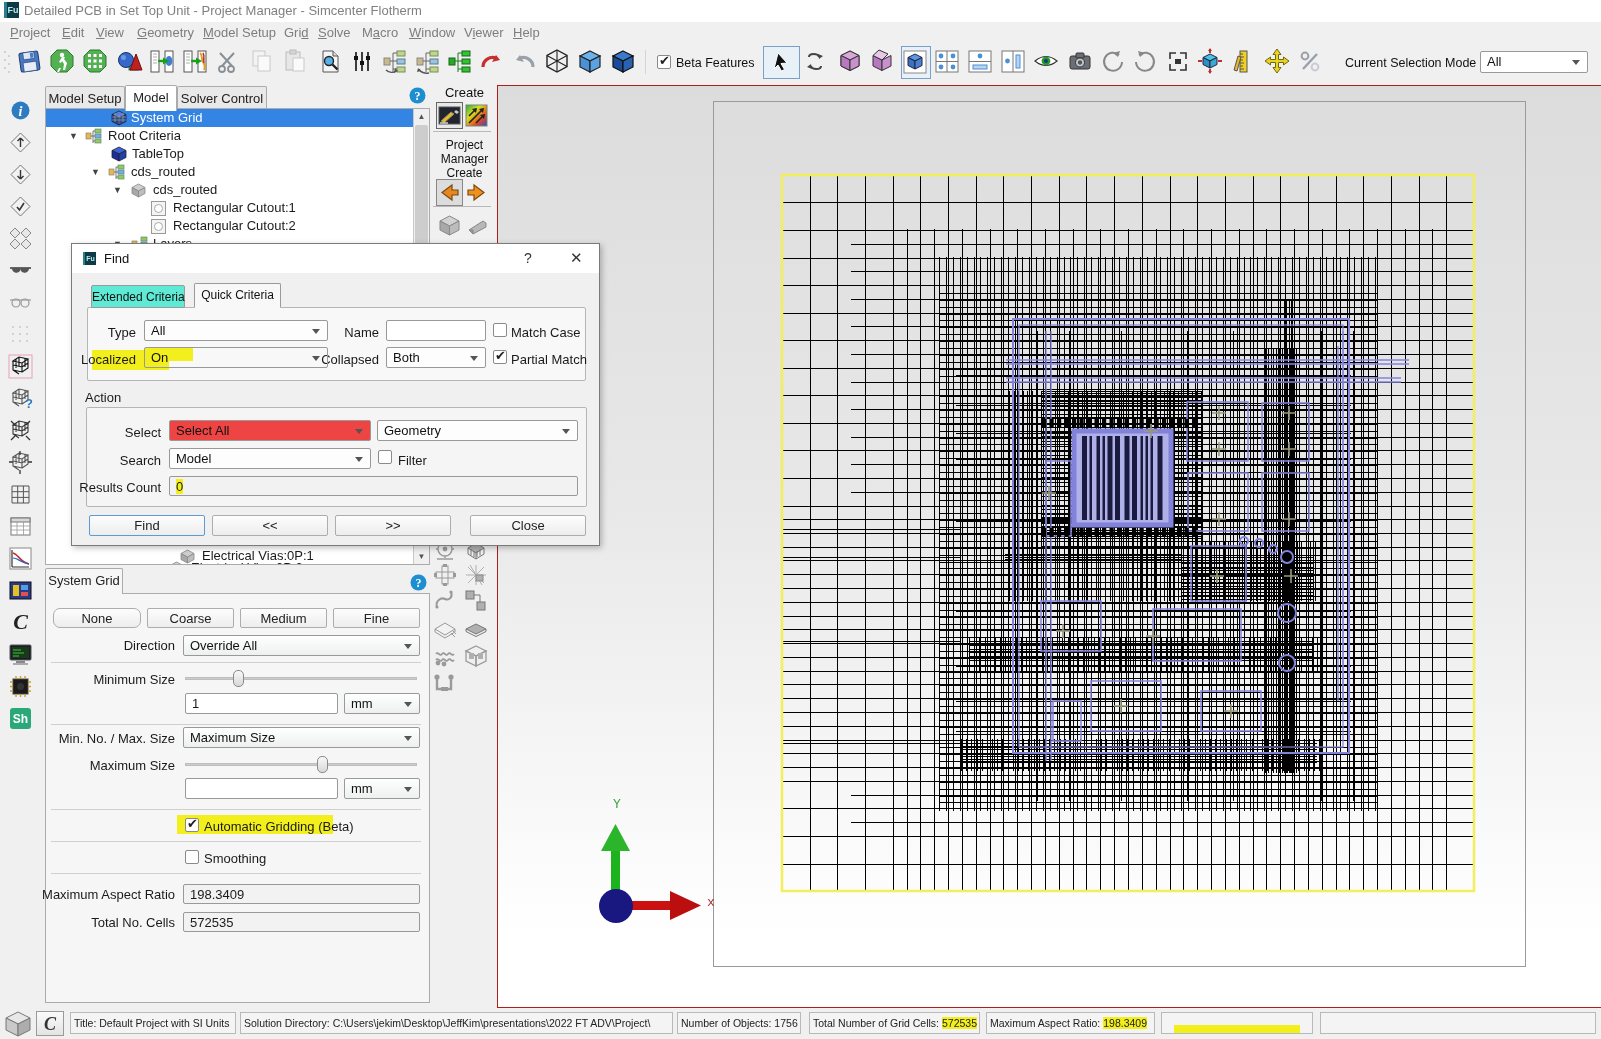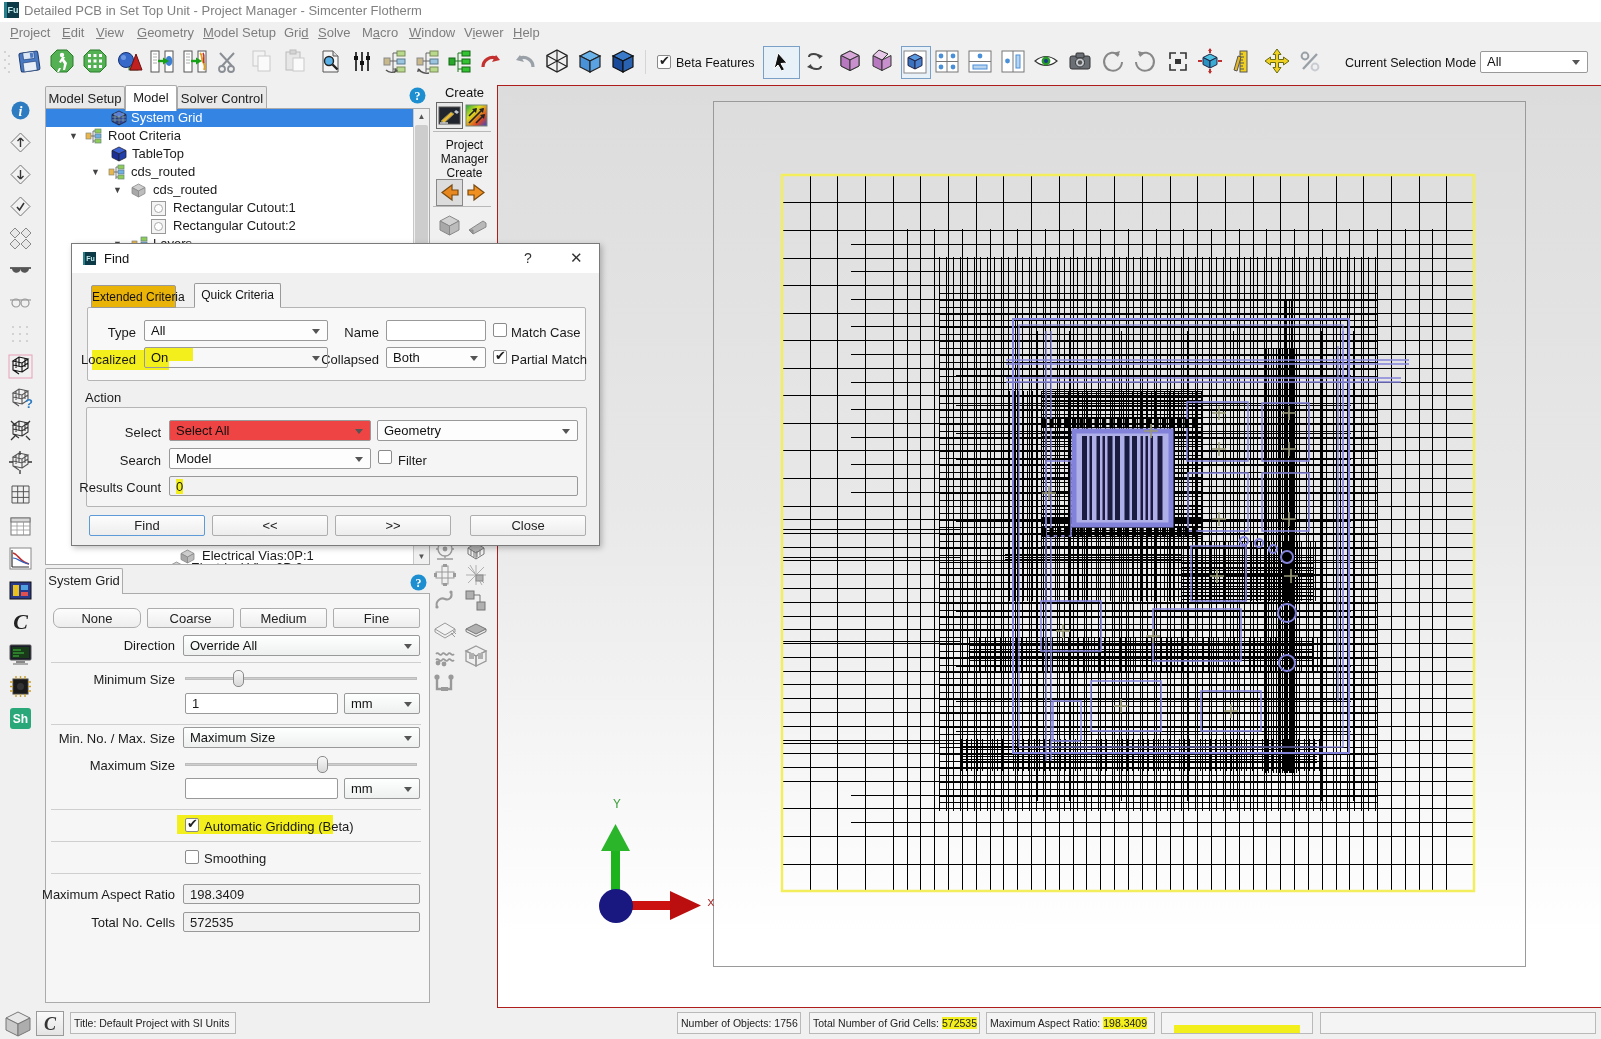--- a/index.html
+++ b/index.html
@@ -765,21 +765,21 @@
 <text x="149" y="110" fill="#aa3333" font-size="13" font-family="Liberation Mono, monospace">x</text>
 </svg>
 </div>
 <div id="finddlg">
   <div class="dtitle">
     <div style="position:absolute;left:11px;top:8px;width:13px;height:13px;background:#0c3a47;border-left:2px solid #27808c;color:#bfe8e8;font-size:7px;font-weight:bold;text-align:center;line-height:13px;">Fu</div>
     <span style="position:absolute;left:32px;top:7px;font-size:13px;color:#111;">Find</span>
     <span style="position:absolute;left:452px;top:6px;font-size:14px;color:#333;">?</span>
     <span style="position:absolute;left:498px;top:5px;font-size:15px;color:#333;">✕</span>
   </div>
-  <div class="dtab" style="left:19px;top:41px;width:85px;background:#eab308;z-index:1;">Extended Criteria</div>
+  <div class="dtab" style="left:19px;top:41px;width:94px;background:#5eead4;z-index:1;">Extended Criteria</div>
   <div class="dtab" style="left:122px;top:39px;width:87px;height:25px;background:#f8f8f8;z-index:3;border-bottom:1px solid #f8f8f8;">Quick Criteria</div>
   <div class="gbox" style="left:15px;top:63px;width:499px;height:74px;background:#f8f8f8;"></div>
   <div class="lbl" style="right:463px;top:81px;">Type</div>
   <div class="combo" style="left:72px;top:76px;width:184px;background:#fdfdfd;">All</div>
   <div class="lbl" style="right:220px;top:81px;">Name</div>
   <div class="tbox" style="left:314px;top:76px;width:100px;height:21px;"></div>
   <div class="cb" style="left:421px;top:79px;"></div>
   <div class="lbl" style="left:439px;top:81px;">Match Case</div>
   <div style="position:absolute;left:20px;top:106px;width:77px;height:20px;background:#f3ef1c;z-index:0;"></div>
   <div style="position:absolute;left:73px;top:104px;width:48px;height:13px;background:#f3ef1c;z-index:3;"></div>
@@ -806,20 +806,21 @@
   <div class="btn" style="left:398px;top:271px;width:116px;height:21px;line-height:20px;">Close</div>
 </div>
 <div id="statusbar">
   <svg width="30" height="28" style="position:absolute;left:3px;top:2px" viewBox="0 0 30 28">
     <polygon points="15,2 27,8 15,14 3,8" fill="#e8e8e8" stroke="#777" stroke-width="1"></polygon>
     <polygon points="3,8 15,14 15,26 3,20" fill="#c9c9c9" stroke="#777" stroke-width="1"></polygon>
     <polygon points="27,8 15,14 15,26 27,20" fill="#adadad" stroke="#777" stroke-width="1"></polygon>
   </svg>
   <div style="position:absolute;left:36px;top:3px;width:28px;height:25px;border:1px solid #9a9a9a;background:linear-gradient(#fafafa,#e4e4e4);text-align:center;font-family:'Liberation Serif',serif;font-style:italic;font-weight:bold;font-size:18px;color:#333;line-height:24px;">C</div>
   <div class="sfield" style="left:70px;width:166px;">Title: Default Project with SI Units</div>
+  <div class="sfield" style="left:240px;width:433px;">Solution Directory: C:\Users\jekim\Desktop\JeffKim\presentations\2022 FT ADV\Project\</div>
   <div class="sfield" style="left:677px;width:124px;">Number of Objects: 1756</div>
   <div class="sfield" style="left:809px;width:171px;">Total Number of Grid Cells: <span class="hl">572535</span></div>
   <div class="sfield" style="left:986px;width:169px;">Maximum Aspect Ratio: <span class="hl">198.3409</span></div>
   <div class="sfield" style="left:1161px;width:152px;padding:0;">
       <span class="hl" style="display:block;margin:12px;padding:8px 5px;line-height:18px;">Number of Automatic Grids: 74</span>
     </div>
   <div class="sfield" style="left:1320px;width:276px;"></div>
 </div>
 
 </body></html>

